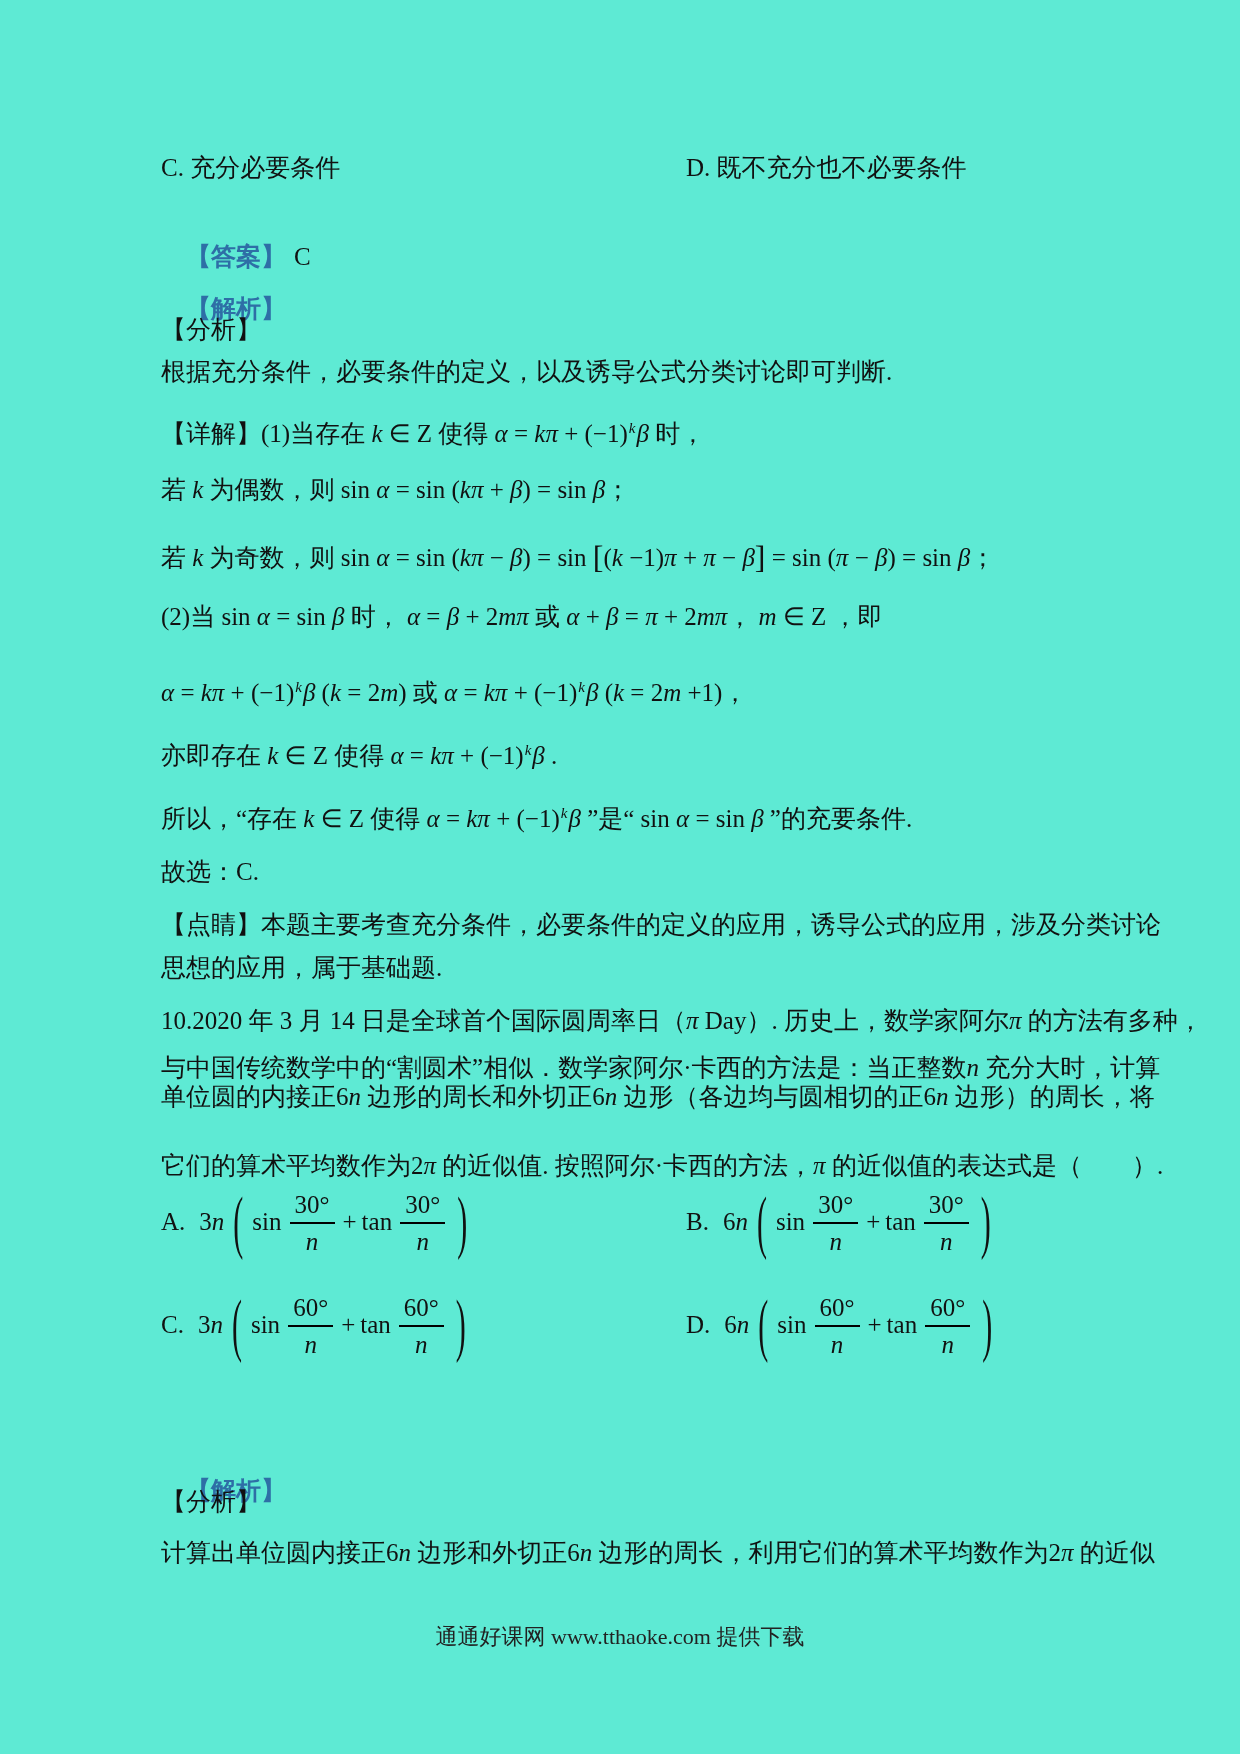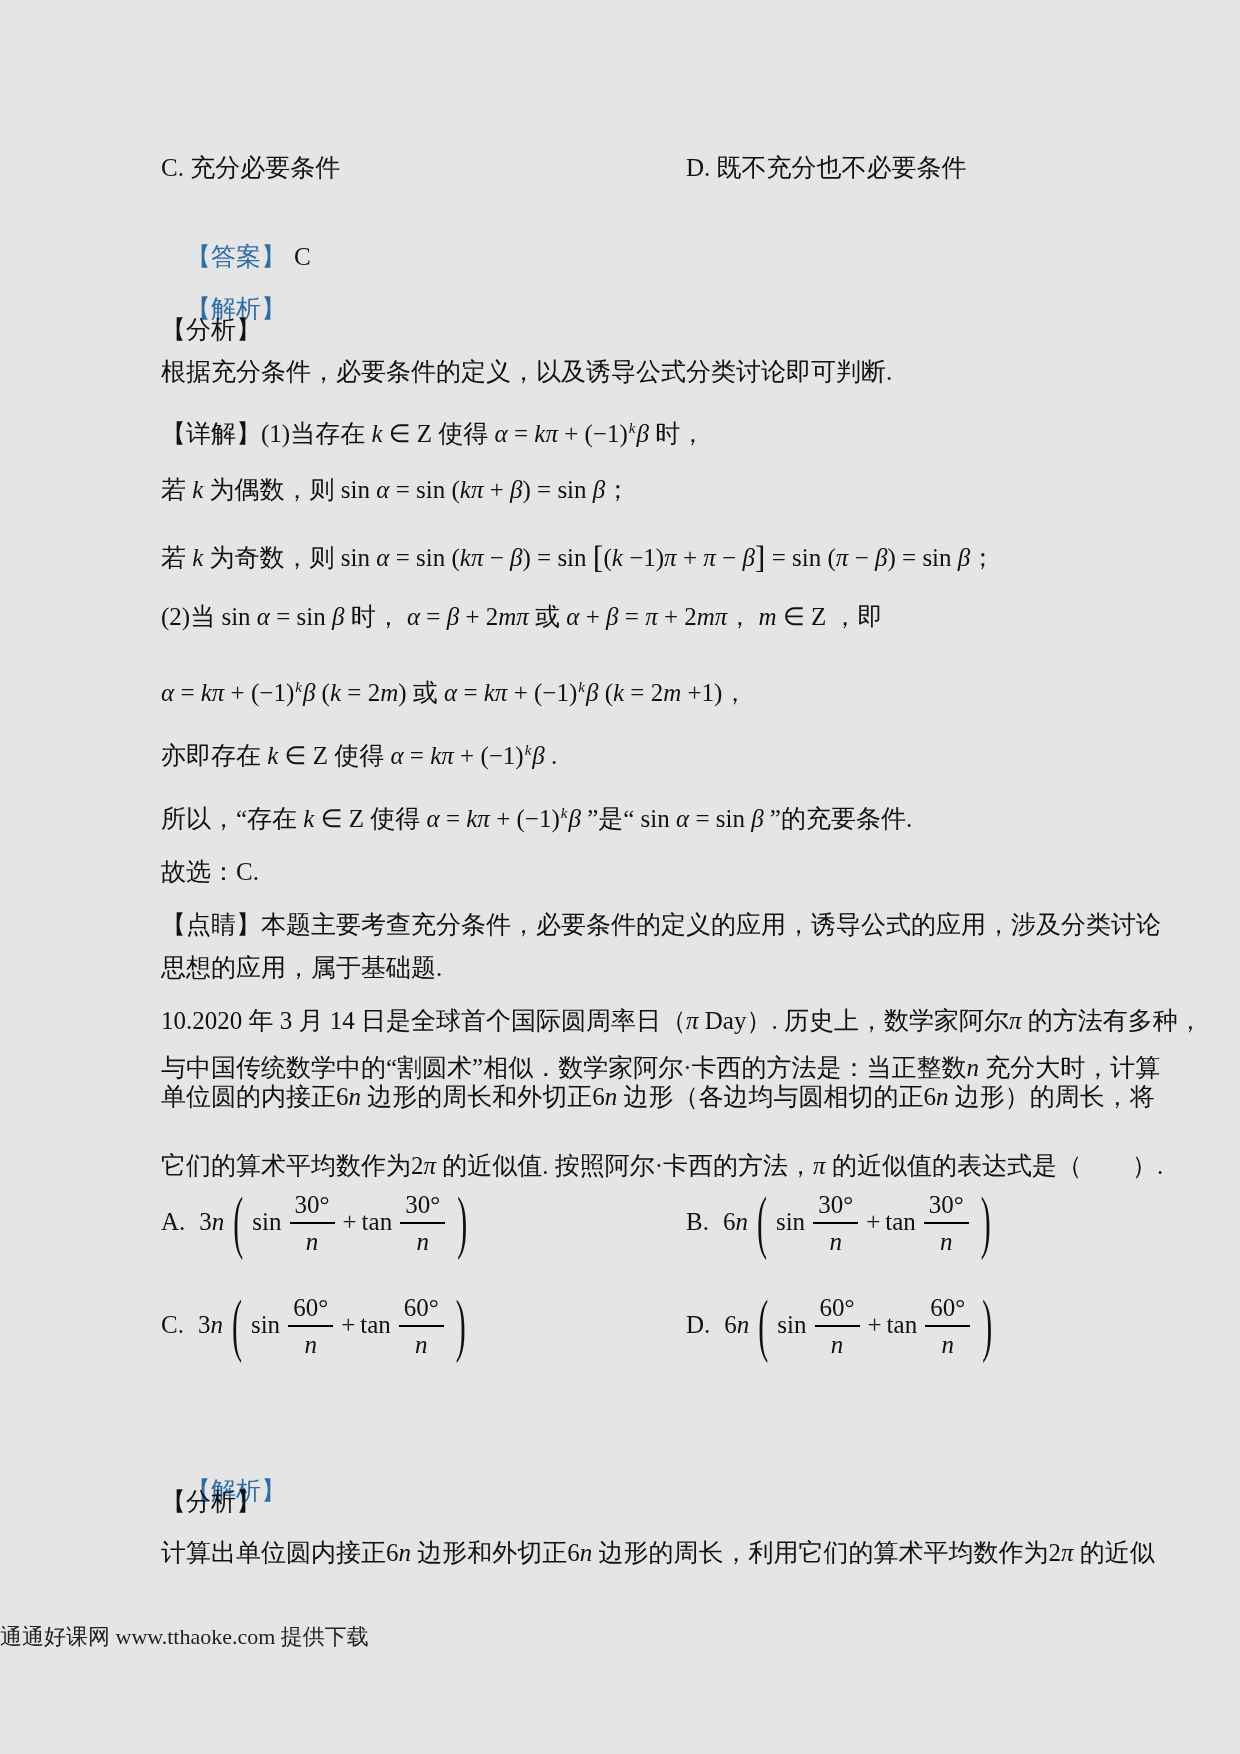--- a/index.html
+++ b/index.html
@@ -1,31 +1,31 @@
 <!DOCTYPE html>
 <html><head>
 <meta charset="utf-8">
 <style>
   html,body{margin:0;padding:0;background:#ffffff;}
   .page{
     position:relative;
     width:1240px;height:1754px;
-    background:#e5e5e5;
+    background:#5eead4;
     font-family:"Liberation Serif", serif;
     color:#111;
     overflow:hidden;
   }
   .line{
     position:absolute;
     left:161px;
     font-size:25px;
     line-height:34px;
     white-space:pre-wrap;
   }
-  .blue{color:#2e6ea6;}
+  .blue{color:#2e6ea6;font-weight:bold;}
   .ans-letter{margin-left:8px;}
   .mu{font-style:normal;}
   .mi{font-style:italic;font-family:"Liberation Serif",serif;}
   .msup{font-style:italic;font-size:15px;vertical-align:9px;margin:0 1px;}
   .mbr{font-size:32px;vertical-align:-2px;font-style:normal;}
   .frac{
     display:inline-flex;flex-direction:column;align-items:center;
     vertical-align:middle;line-height:1;margin:8px 3px;
   }
   .frac .num{padding:2px 5px 5px;border-bottom:2px solid #000;}
@@ -35,21 +35,21 @@
     font-size:30px;margin:0 4px;font-style:normal;
   }
   .option{
     position:absolute;display:flex;align-items:center;gap:5px;
     font-size:25px;
   }
   .opt-label{margin-right:9px;}
   .coef{display:inline-flex;}
   .footer{
     position:absolute;left:0;width:100%;
-    font-size:22px;color:#222;
+    text-align:center;font-size:22px;color:#222;
   }
 </style>
 </head>
 <body>
 
 <div class="page">
 
   <div class="line" style="top:151px;left:161px">C. 充分必要条件</div>
   <div class="line" style="top:151px;left:686px">D. 既不充分也不必要条件</div>
 

